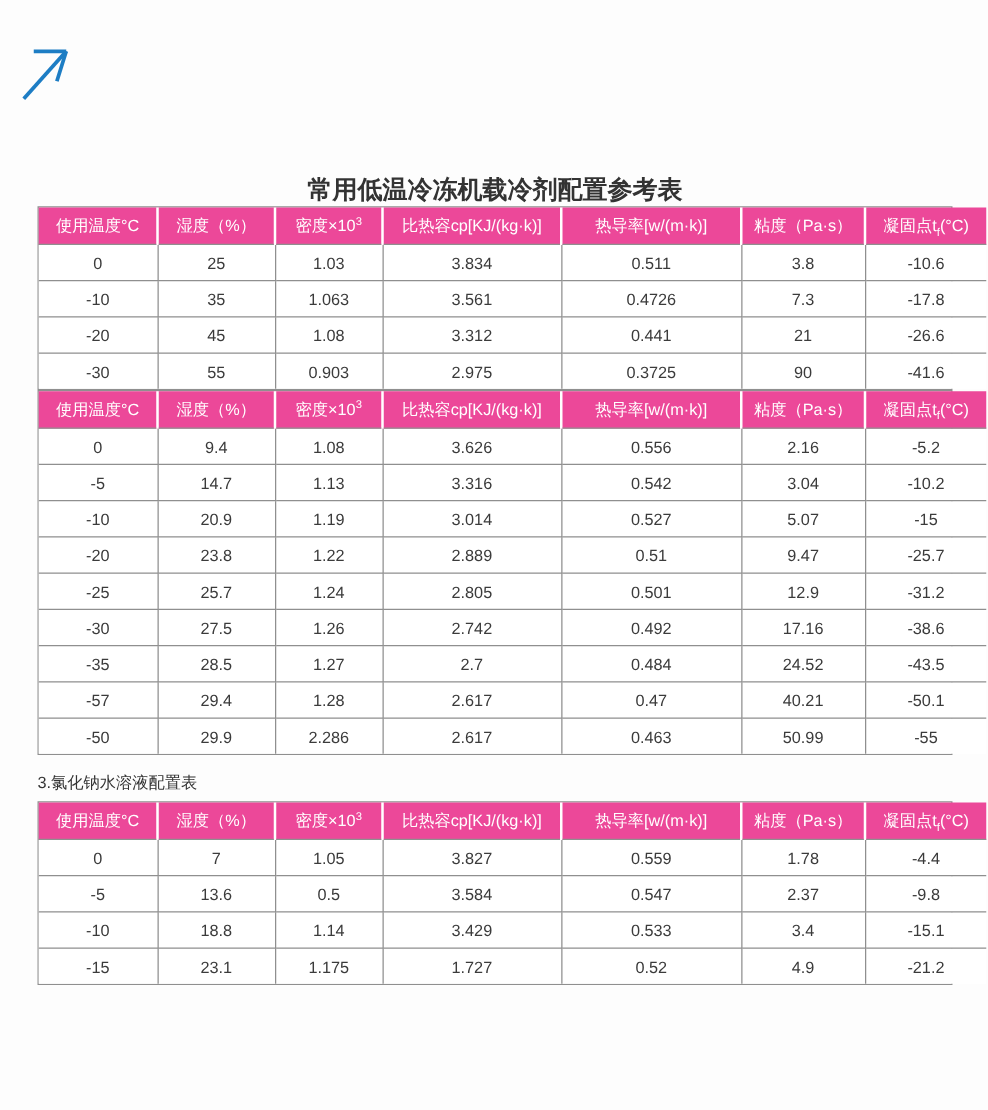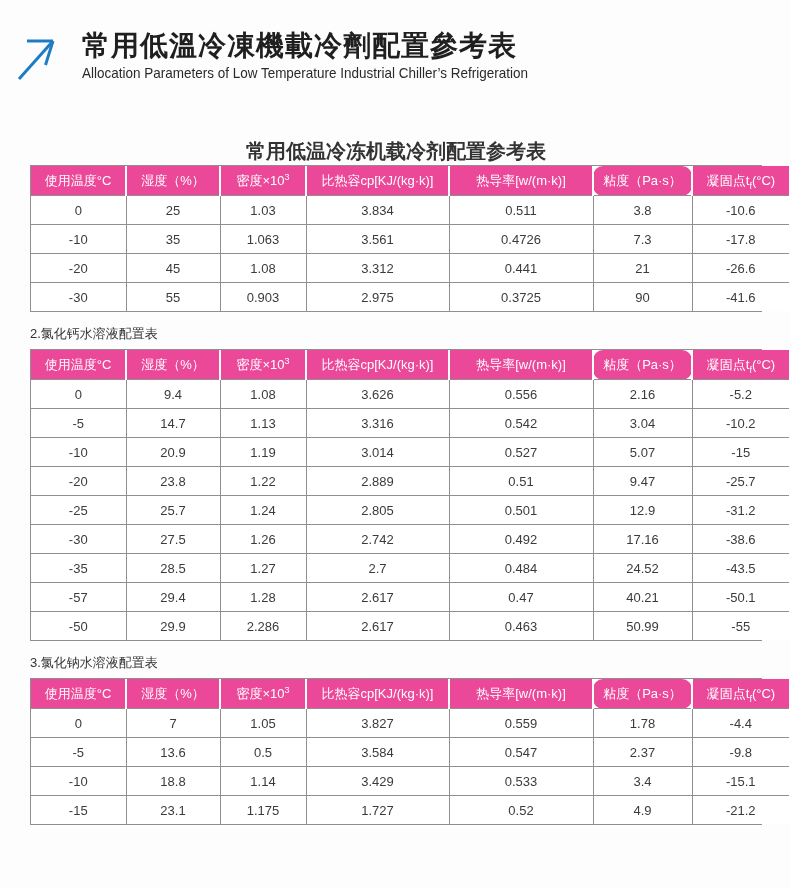--- a/index.html
+++ b/index.html
@@ -64,38 +64,34 @@
     background:#fff;
   }
   td:first-child{border-left:none;}
   td:last-child{border-right:none;}
   tbody tr:last-child td{border-bottom:none;}
   th:nth-child(1),td:nth-child(1){width:90px;}
   th:nth-child(2),td:nth-child(2){width:88px;}
   th:nth-child(3),td:nth-child(3){width:80px;}
   th:nth-child(4),td:nth-child(4){width:137px;}
   th:nth-child(5),td:nth-child(5){width:138px;}
-  th:nth-child(6),td:nth-child(6){width:93px;border-radius:10px;}
+  th:nth-child(6),td:nth-child(6){width:93px;}
   th:nth-child(7),td:nth-child(7){width:92px;}
   sup{font-size:9px;vertical-align:super;line-height:0;}
   sub{font-size:9px;vertical-align:sub;line-height:0;}
 </style>
 </head>
 <body>
 
 <div class="brand">
   <svg class="brand-icon" viewBox="0 0 46 50" fill="none" xmlns="http://www.w3.org/2000/svg">
     <path d="M5 47 L39 9" stroke="#1d7dc4" stroke-width="3"></path>
     <path d="M13 9 L39 9" stroke="#1d7dc4" stroke-width="3"></path>
     <path d="M39 9 L31.5 33" stroke="#1d7dc4" stroke-width="3"></path>
   </svg>
-  <div class="brand-text">
-    <div class="brand-title">常用低溫冷凍機載冷劑配置參考表</div>
-    <div class="brand-subtitle">Allocation Parameters of Low Temperature Industrial Chiller’s Refrigeration</div>
-  </div>
 </div>
 
 <div class="doc">
   <div class="doc-title">常用低温冷冻机载冷剂配置参考表</div>
 
   <div class="tbl-wrap">
     <table>
       <thead>
           <tr>
             <th>使用温度°C</th>
@@ -141,21 +137,20 @@
             <td>0.903</td>
             <td>2.975</td>
             <td>0.3725</td>
             <td>90</td>
             <td>-41.6</td>
           </tr>
         </tbody>
     </table>
   </div>
 
-  <div class="section-label">2.氯化钙水溶液配置表</div>
   <div class="tbl-wrap">
     <table>
       <thead>
           <tr>
             <th>使用温度°C</th>
             <th>湿度（%）</th>
             <th>密度×10<sup>3</sup></th>
             <th>比热容cp[KJ/(kg·k)]</th>
             <th>热导率[w/(m·k)]</th>
             <th>粘度（Pa·s）</th>

